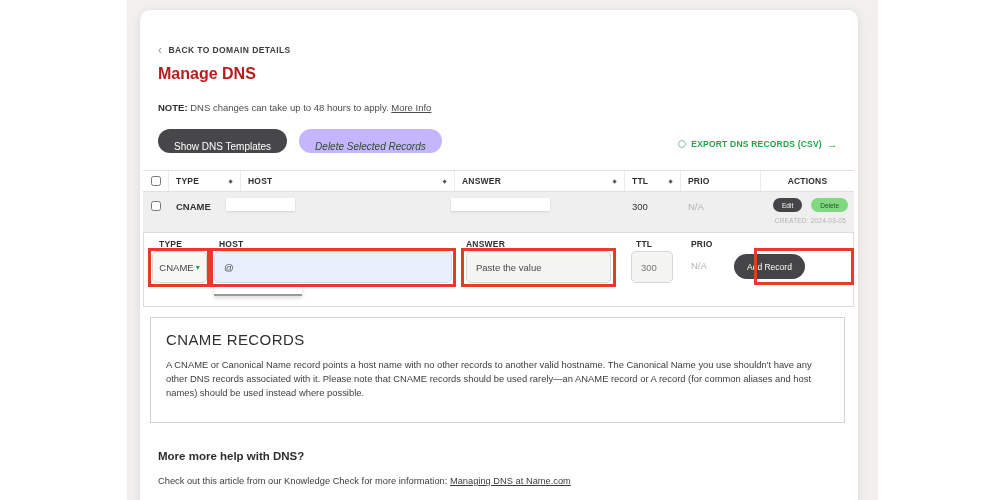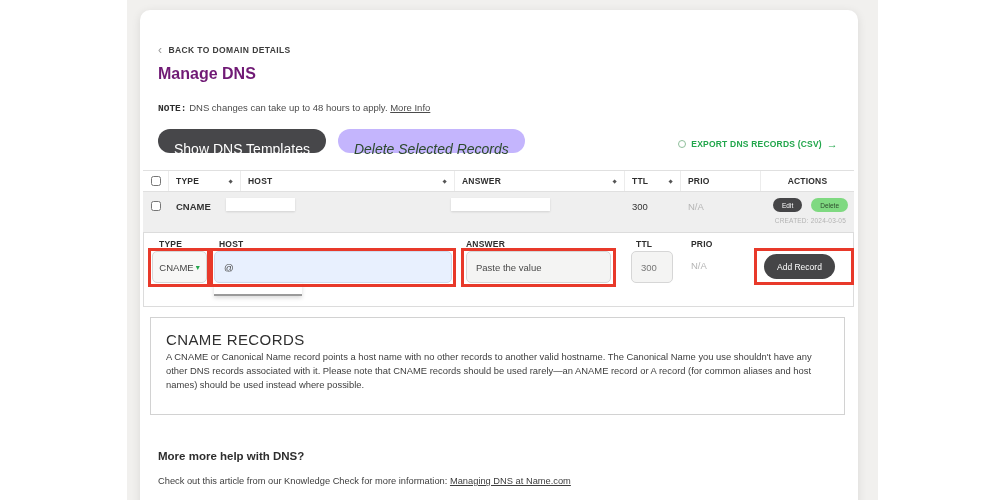--- a/index.html
+++ b/index.html
@@ -7,28 +7,28 @@
     font-family:"Liberation Sans","DejaVu Sans",sans-serif; }
   .stage { position:relative; width:1000px; height:500px; }
   .gray-band { position:absolute; left:127px; top:0; width:751px; height:500px; background:#f1f0ee; }
   .card { position:absolute; left:140px; top:10px; width:718px; height:505px; background:#ffffff;
     border-radius:10px 10px 0 0; box-shadow:0 2px 10px rgba(0,0,0,0.10); }
 
   
   .back { position:absolute; left:18px; top:35px; display:flex; align-items:center; gap:6px;
     font-size:8.5px; font-weight:bold; letter-spacing:.4px; color:#3c3c3c; text-decoration:none; cursor:pointer; }
   .back .chev { color:#9a9a9a; font-size:12px; font-weight:normal; line-height:8px; }
-  .title { position:absolute; left:18px; top:55px; font-size:16px; font-weight:bold; color:#701a75; }
+  .title { position:absolute; left:18px; top:55px; font-size:16px; font-weight:bold; color:#b91c1c; }
   .note { position:absolute; left:18px; top:92px; font-size:9.5px; color:#4c4c4c; }
-  .note b { color:#2e2e2e;font-family:Liberation Mono, monospace; }
+  .note b { color:#2e2e2e; }
   .ul { text-decoration:underline; color:#4c4c4c; cursor:pointer; }
 
   .toolbar { position:absolute; left:18px; top:119px; display:flex; gap:12px; }
   .btn { border:none; cursor:pointer; border-radius:12px; height:23px; padding:12px 16px;
-    font-size:14px; font-family:inherit; }
+    font-size:10px; font-family:inherit; }
   .btn.dark { background:#47474a; color:#ffffff; }
   .btn.green { background:#c4b5fd; color:#2d4a2d;font-style:italic; }
   .export { position:absolute; right:20px; top:128px; display:flex; align-items:center; gap:5px;
     font-size:8.5px; font-weight:bold; letter-spacing:.2px; color:#21a64b; text-decoration:none; cursor:pointer; }
   .circ { width:8px; height:8px; border:1px solid #8fbf9b; border-radius:50%; display:inline-block; }
   .export .arrow { font-weight:normal; font-size:11px; }
 
   
   .table { position:absolute; left:3px; top:160px; width:711px; }
   .thead { display:flex; height:22px; border-top:1px solid #e0e0e0; border-bottom:1px solid #e0e0e0; background:#fff; }
@@ -65,36 +65,36 @@
   .select { position:absolute; left:8px; top:18px; width:55px; height:32px; background:#f7f7f6;
     border:1px solid #d6d6d6; border-radius:5px; display:flex; align-items:center; justify-content:center;
     gap:2px; font-size:9.5px; color:#444; cursor:pointer; }
   .select .sc { color:#21a64b; font-size:8px; }
   .inp { position:absolute; top:18px; height:32px; border:1px solid #d6d6d6; border-radius:5px;
     font-size:9.5px; font-family:inherit; padding:0 9px; color:#4a4a4a; }
   .i-host { left:70px; width:238px; background:#e8f0fe; border-color:#cfdcef; }
   .i-answer { left:322px; width:145px; background:#f4f4f3; }
   .i-ttl { left:487px; width:42px; background:#f4f4f3; color:#777; }
   .prio-val { position:absolute; left:547px; top:27px; font-size:9.5px; color:#b5b5b5; }
-  .add { position:absolute; left:620px; top:21px; height:25px; border:none; border-radius:13px;
+  .add { position:absolute; left:590px; top:21px; height:25px; border:none; border-radius:13px;
     background:#454547; color:#fff; font-size:8.5px; font-family:inherit; padding:0 13px; cursor:pointer; }
   .dropdown { position:absolute; left:70px; top:50px; width:88px; height:13px; background:#fff;
     box-shadow:0 2px 4px rgba(0,0,0,.15); border-bottom:2px solid #9a9a9a; }
   .redbox { position:absolute; border:3px solid #e8392a; pointer-events:none; }
   .rb-type { left:4px; top:15px; width:62px; height:39px; }
   .rb-host { left:66px; top:15px; width:246px; height:39px; }
   .rb-answer { left:317px; top:15px; width:155px; height:39px; }
   .rb-add { left:610px; top:15px; width:100px; height:37px; }
 
   
   .infobox { position:absolute; left:10px; top:307px; width:695px; border:1px solid #d2d2d2;
     background:#fff; padding:13px 15px 22px; }
   .infobox h2 { font-size:15px; font-weight:400; color:#2f2f2f; letter-spacing:.4px; }
   .infobox p { margin-top:0; font-size:9.4px; line-height:1.5; color:#3d3d3d; }
-  .infobox p.first { margin-top:2px; }
+  .infobox p.first { margin-top:10px; }
 
   
   .help-h { position:absolute; left:18px; top:440px; font-size:11.5px; font-weight:bold; color:#2e2e2e; }
   .help-t { position:absolute; left:18px; top:466px; font-size:9.3px; color:#3d3d3d; }
   .help-t a { color:#3d3d3d; text-decoration:underline; cursor:pointer; }
 </style>
 </head>
 <body>
 
 <div class="stage">

